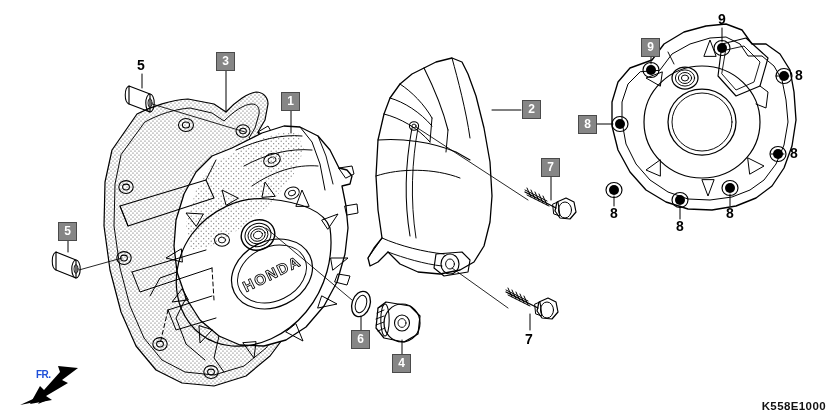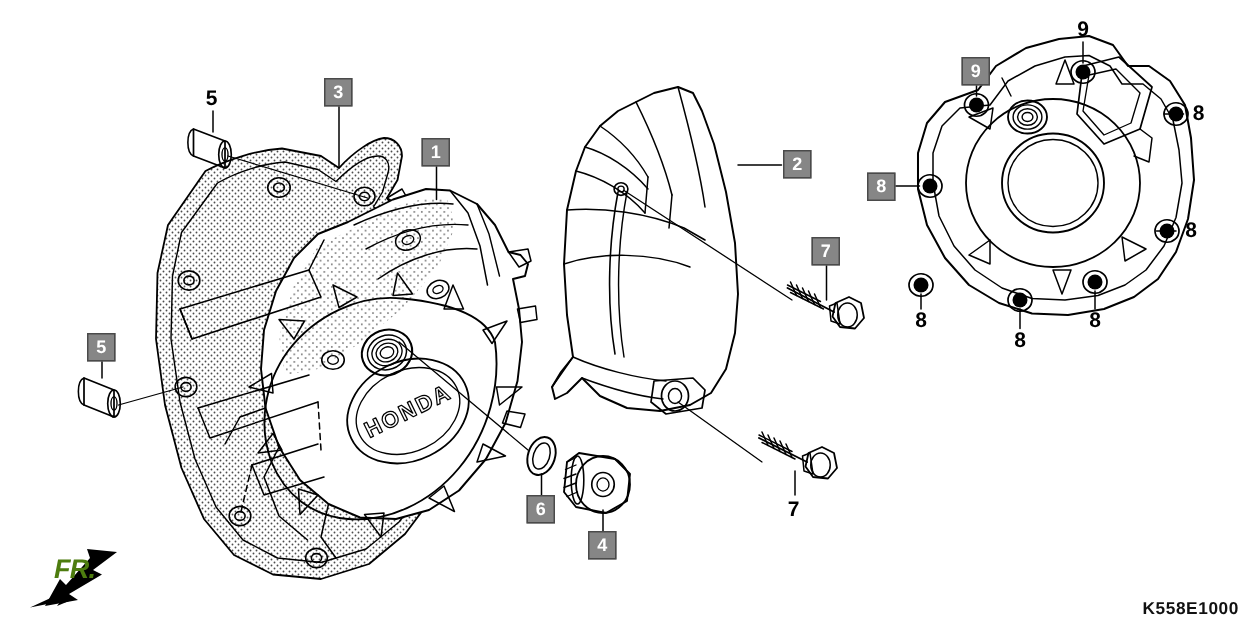--- a/index.html
+++ b/index.html
@@ -45,24 +45,23 @@
     font-size:11.5px;
     font-weight:bold;
     color:#111;
     letter-spacing:.4px;
     font-family:"Liberation Sans",sans-serif;
     padding-left:44px;
   }
   #frlabel{
     position:absolute;
     left:36px;top:369px;
-    font-size:18px;font-weight:bold;color:#4d7c0f;
+    font-size:10px;font-weight:bold;color:#1d4ed8;
     font-family:"Liberation Sans",sans-serif;
     letter-spacing:-.5px;
-    font-style:italic;
   }
 </style>
 </head>
 <body>
 
 <div id="stage">
 
   <svg id="art" width="840" height="420" viewBox="0 0 840 420" xmlns="http://www.w3.org/2000/svg">
     <defs>
       <pattern id="stipple" width="4" height="4" patternUnits="userSpaceOnUse">

